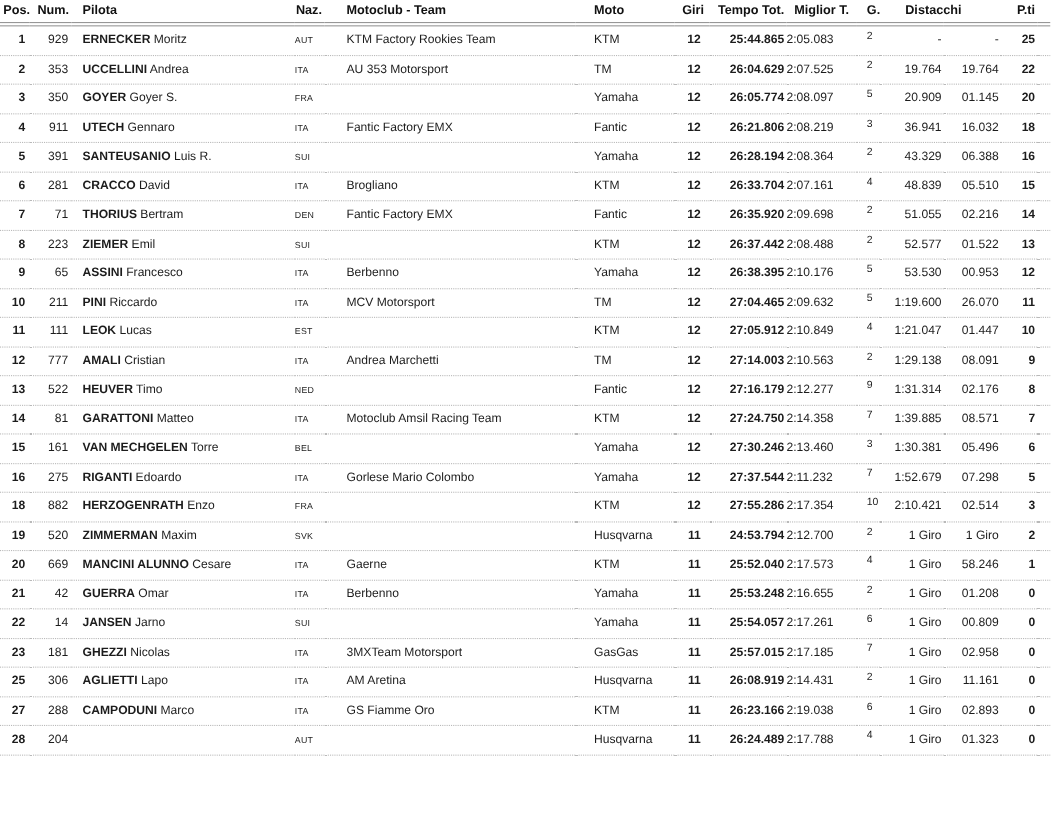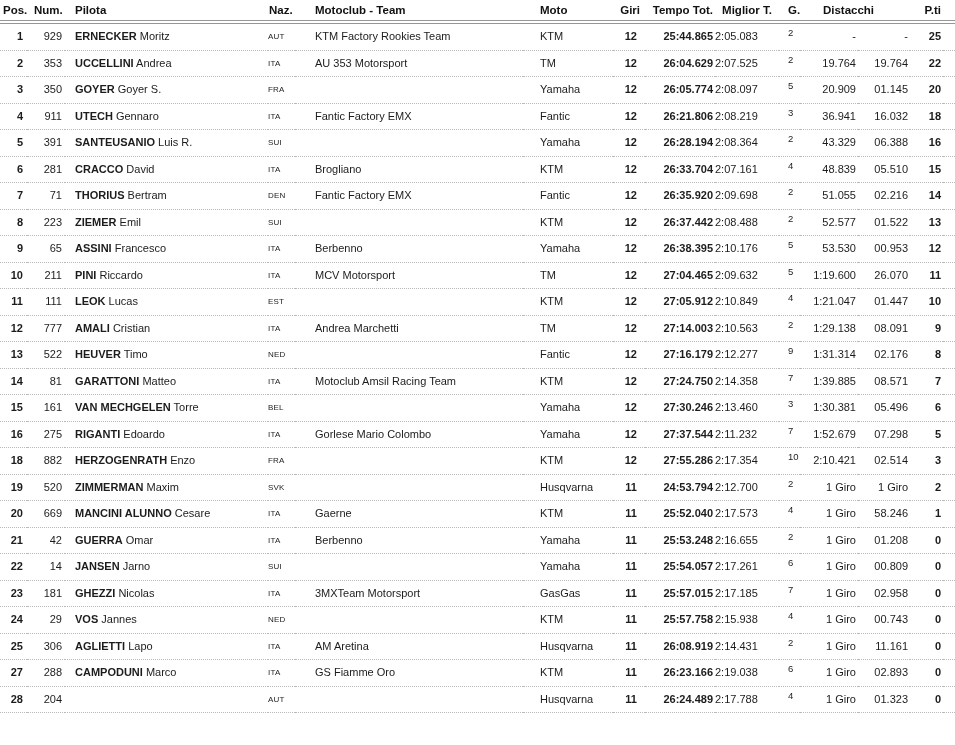--- a/index.html
+++ b/index.html
@@ -427,36 +427,20 @@
         <td class="giri">11</td>
         <td class="tempo">25:57.015</td>
         <td class="miglior">2:17.185</td>
         <td class="g">7</td>
         <td class="dist1">1 Giro</td>
         <td class="dist2">02.958</td>
         <td class="pti">0</td>
         <td class="spacer"></td>
       </tr>
       <tr>
-        <td class="pos">24</td>
-        <td class="num">29</td>
-        <td class="pilota"><span class="surname">VOS</span><span> Jannes</span></td>
-        <td class="naz">NED</td>
-        <td class="team"></td>
-        <td class="moto">KTM</td>
-        <td class="giri">11</td>
-        <td class="tempo">25:57.758</td>
-        <td class="miglior">2:15.938</td>
-        <td class="g">4</td>
-        <td class="dist1">1 Giro</td>
-        <td class="dist2">00.743</td>
-        <td class="pti">0</td>
-        <td class="spacer"></td>
-      </tr>
-      <tr>
         <td class="pos">25</td>
         <td class="num">306</td>
         <td class="pilota"><span class="surname">AGLIETTI</span><span> Lapo</span></td>
         <td class="naz">ITA</td>
         <td class="team">AM Aretina</td>
         <td class="moto">Husqvarna</td>
         <td class="giri">11</td>
         <td class="tempo">26:08.919</td>
         <td class="miglior">2:14.431</td>
         <td class="g">2</td>

